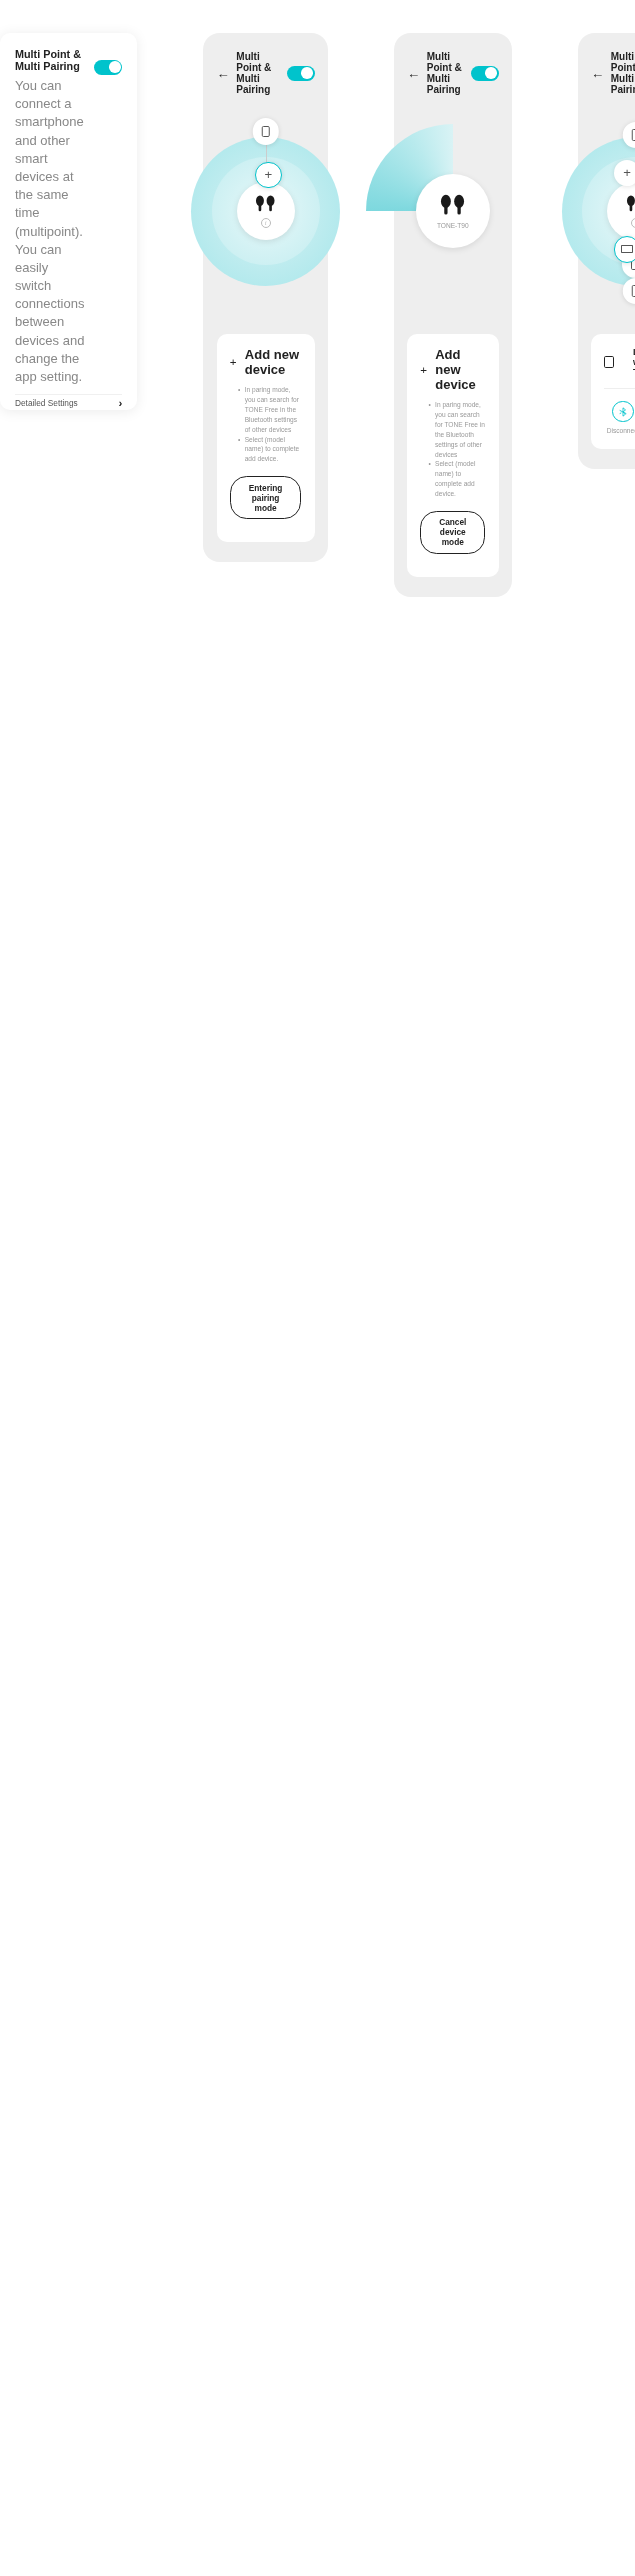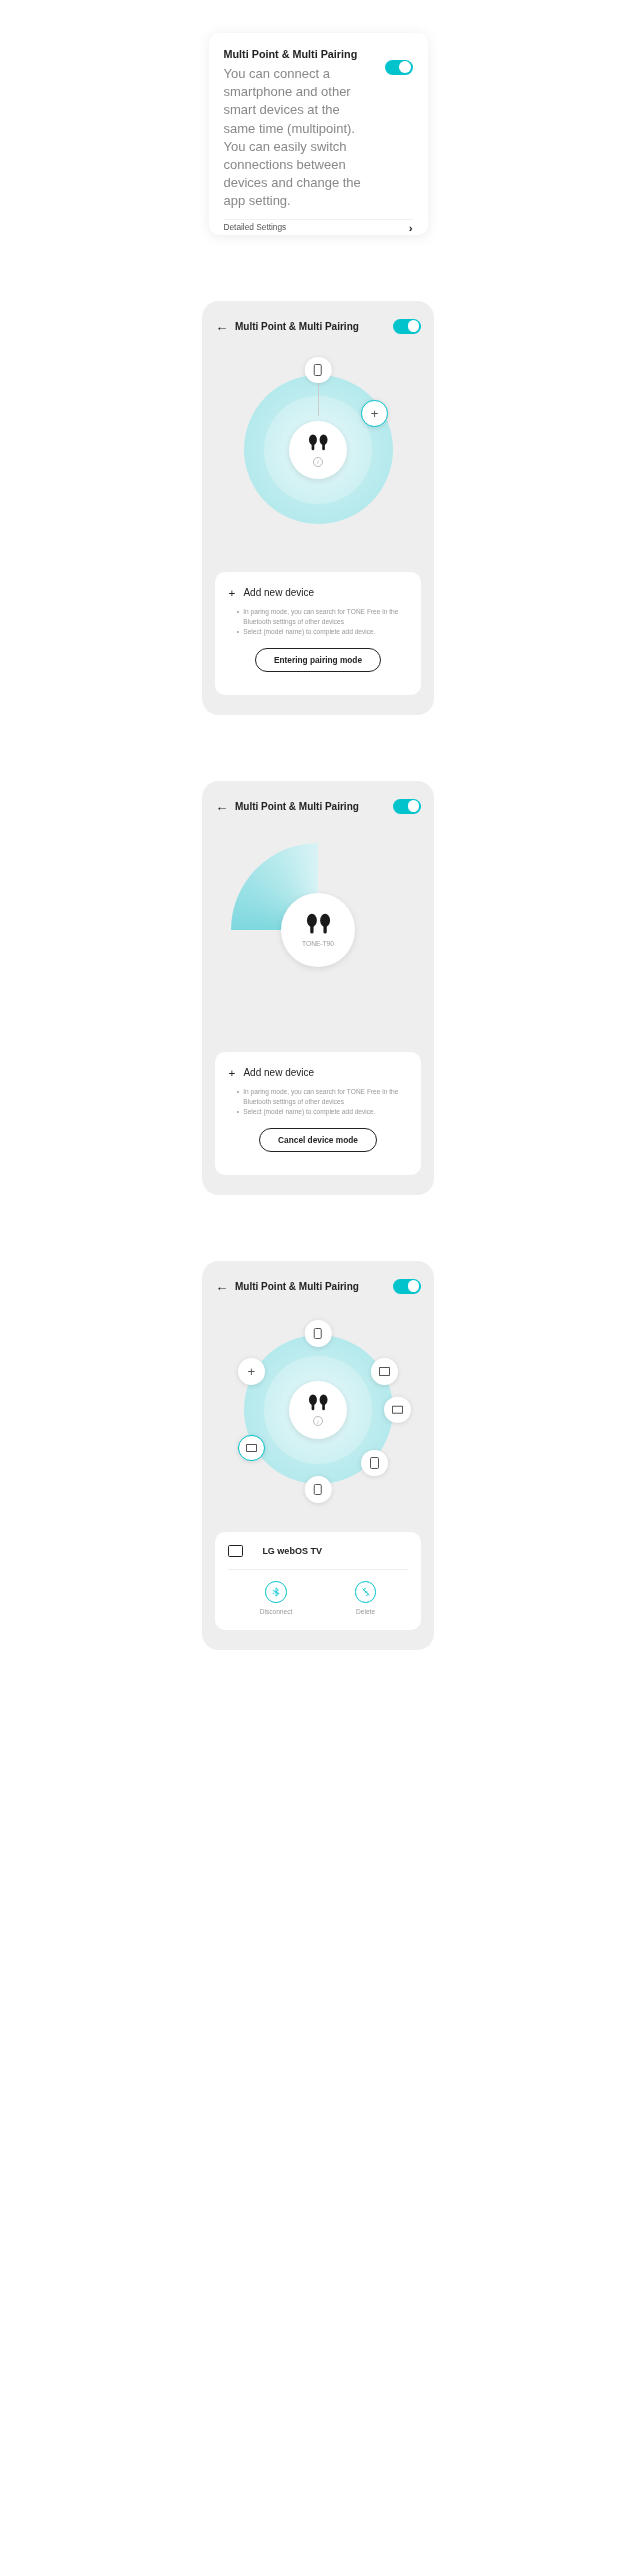--- a/index.html
+++ b/index.html
@@ -1,17 +1,17 @@
 <!DOCTYPE html>
 <html style="font-size:13.2px"><head>
 <meta charset="utf-8">
 <style>
 *{margin:0;padding:0;box-sizing:border-box;font-family:-apple-system,BlinkMacSystemFont,'Segoe UI',Arial,sans-serif}
 body{background:#fff;width:636px;padding:33px 0}
-.screen-wrap{display:flex;flex-direction:column;align-items:center;gap:66px}
+.screen-wrap{display:flex;flex-direction:row;align-items:flex-start;gap:66px}
 
 
 .card1{width:219px;background:#fff;border-radius:10px;box-shadow:0 1.7px 13.2px rgba(0,0,0,0.08);padding:15px 15px 0 15px}
 .card1-top{display:flex;justify-content:space-between;align-items:flex-start;gap:10px}
 .card1-title{font-size:10.8px;font-weight:600;color:#222;margin-bottom:5px}
 .card1-desc{font-size:13px;color:#888;line-height:1.4}
 .card1-bottom{display:flex;justify-content:space-between;align-items:center;padding:1px 0;margin-top:8.3px;border-top:0.8px solid #f0f0f0}
 .card1-detail{font-size:8.3px;color:#555}
 
 
@@ -53,21 +53,21 @@
 .sat-e{top:50%;right:10px;transform:translateY(-50%)}
 .sat-se{bottom:33px;right:33px}
 .sat-s{bottom:6.6px;left:50%;transform:translateX(-50%)}
 .sat-sw{bottom:48px;left:23px}
 .sat-nw{top:48px;left:23px}
 
 
 .panel{background:#fff;border-radius:10px;padding:13.2px 13.2px 15px 13.2px}
 .panel-head{display:flex;align-items:center;gap:8.3px;margin-bottom:8.3px}
 .plus-ic{font-size:11.6px;color:#222;font-weight:300}
-.panel-title{font-size:10px;font-weight:400;color:#222}
+.panel-title{font-size:13px;font-weight:700;color:#222}
 .panel-list{list-style:none;padding-left:8.3px;margin-bottom:11.6px}
 .panel-list li{font-size:6.6px;color:#999;line-height:1.5;position:relative;padding-left:6.6px}
 .panel-list li::before{content:'•';position:absolute;left:0}
 .pill-btn{display:block;margin:8px auto;padding:5.8px 18px;border:1.2px solid #222;border-radius:16.6px;background:#fff;font-size:8.3px;font-weight:600;color:#222}
 
 
 .dev-row{display:flex;align-items:center;gap:19px;padding-bottom:11.6px}
 .dev-ic{width:15px;height:11.6px;border:1.2px solid #222;border-radius:1.7px}
 .dev-name{font-size:9px;font-weight:600;color:#222}
 .actions{display:flex;justify-content:space-around;border-top:0.8px solid #eee;padding-top:11.6px}

